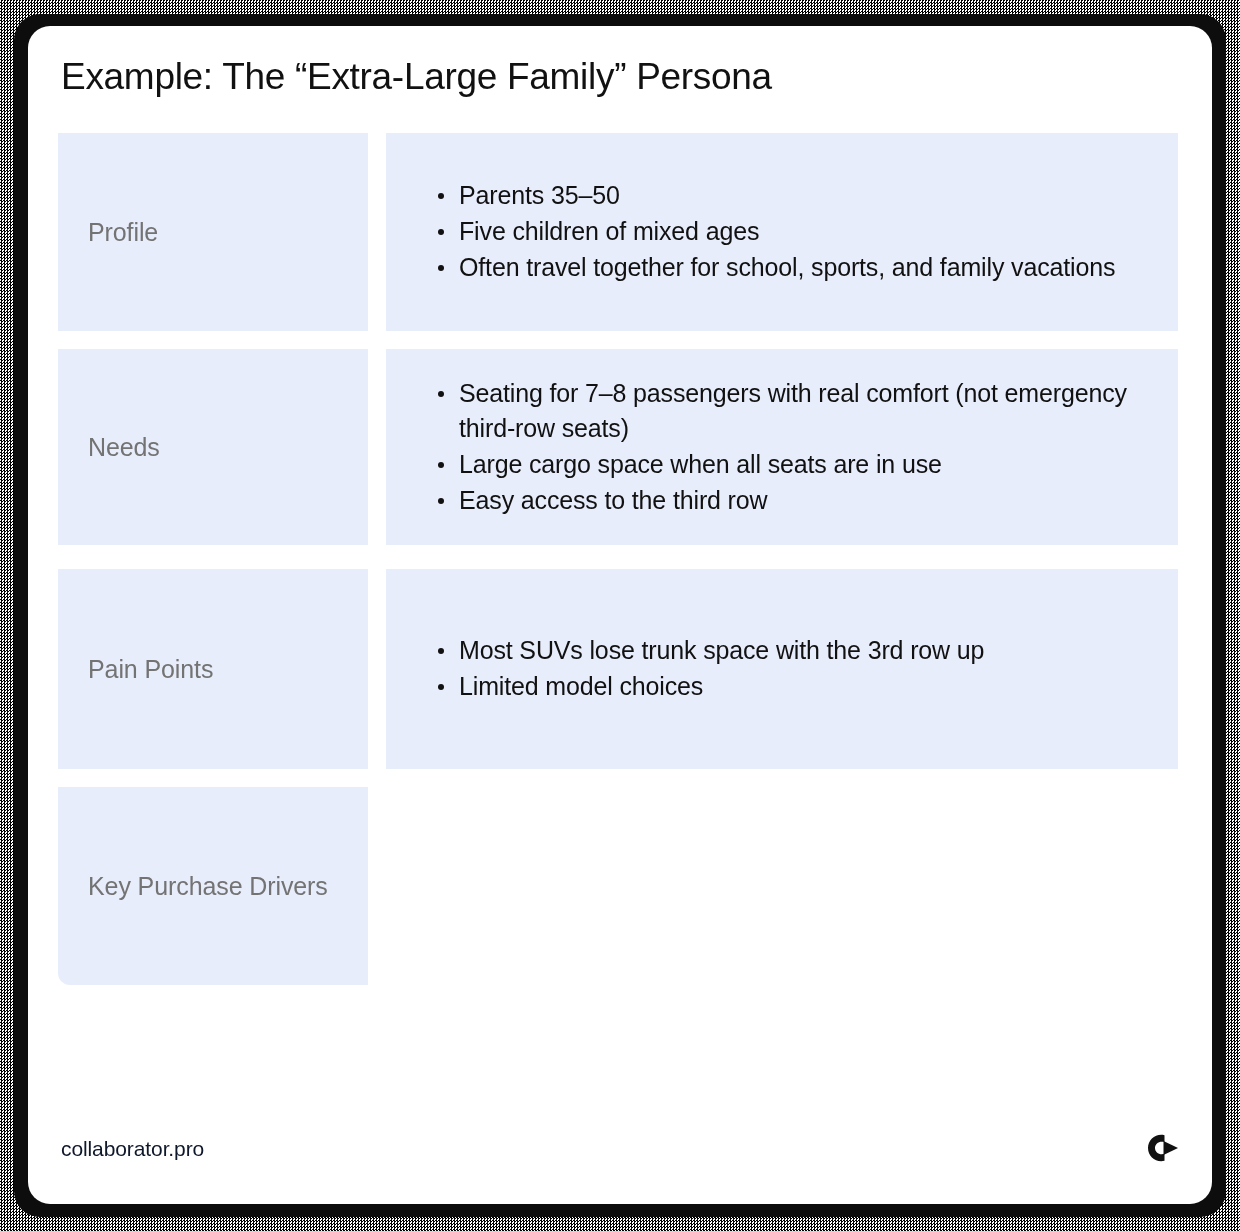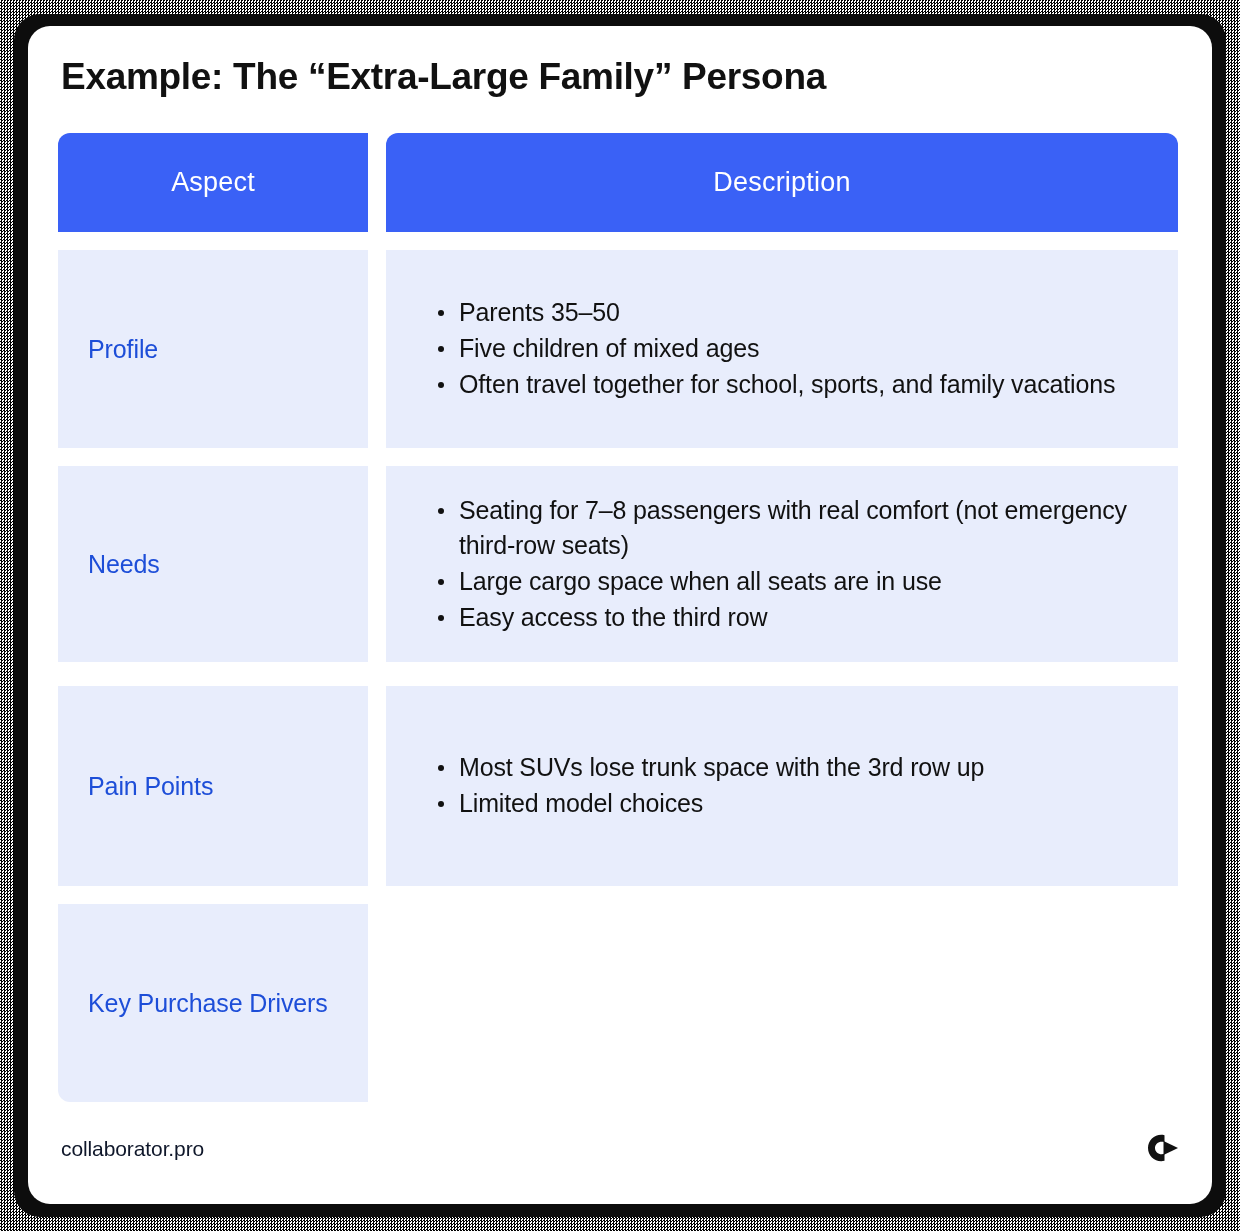--- a/index.html
+++ b/index.html
@@ -43,21 +43,21 @@
     border-radius: 22px;
     overflow: hidden;
   }
 
   #page-title {
     position: absolute;
     left: 33px;
     top: 28px;
     font-size: 37px;
     line-height: 46px;
-    font-weight: 700;
+    font-weight: 400;
     letter-spacing: -0.3px;
     color: #111111;
     white-space: nowrap;
   }
 
   
   #persona-table {
     position: absolute;
     left: 30px;
     top: 107px;
@@ -93,21 +93,21 @@
 
   .body-row.r1 .cell { height: 198px; }
   .body-row.r2 .cell { height: 196px; }
   .body-row.r3 .cell { height: 200px; }
   .body-row.r4 .cell { height: 198px; border-radius: 0 0 12px 12px; }
   .body-row.r4 .cell-aspect { border-radius: 0 0 0 12px; }
 
   .aspect-label {
     font-size: 25px;
     line-height: 32px;
-    color: #1d4ed8;
+    color: #737373;
     font-weight: 400;
     letter-spacing: -0.1px;
   }
 
   .bullets { list-style: none; width: 100%; }
   .bullets li {
     position: relative;
     padding-left: 27px;
     font-size: 25px;
     line-height: 35px;
@@ -147,28 +147,20 @@
 <body>
 
 <div id="frame"></div>
 
 <div id="card">
 
   <h1 id="page-title">Example: The “Extra-Large Family” Persona</h1>
 
   <div id="persona-table">
 
-    <div class="trow header-row">
-      <div class="cell cell-aspect">
-        <span class="header-label">Aspect</span>
-      </div>
-      <div class="cell cell-desc">
-        <span class="header-label">Description</span>
-      </div>
-    </div>
 
     <div class="trow body-row r1">
       <div class="cell cell-aspect">
         <span class="aspect-label">Profile</span>
       </div>
       <div class="cell cell-desc">
         <ul class="bullets">
           <li>Parents 35–50</li>
           <li>Five children of mixed ages</li>
           <li>Often travel together for school, sports, and family vacations</li>

